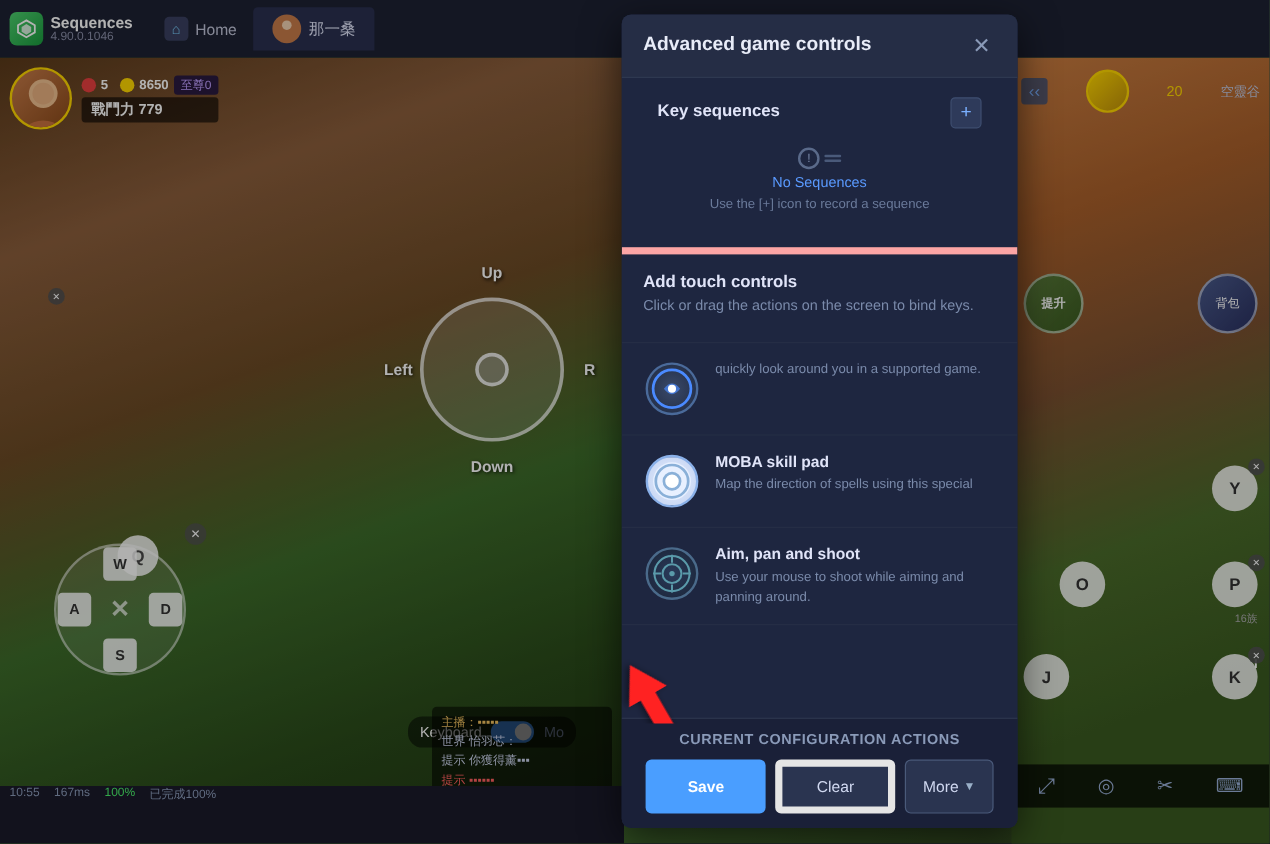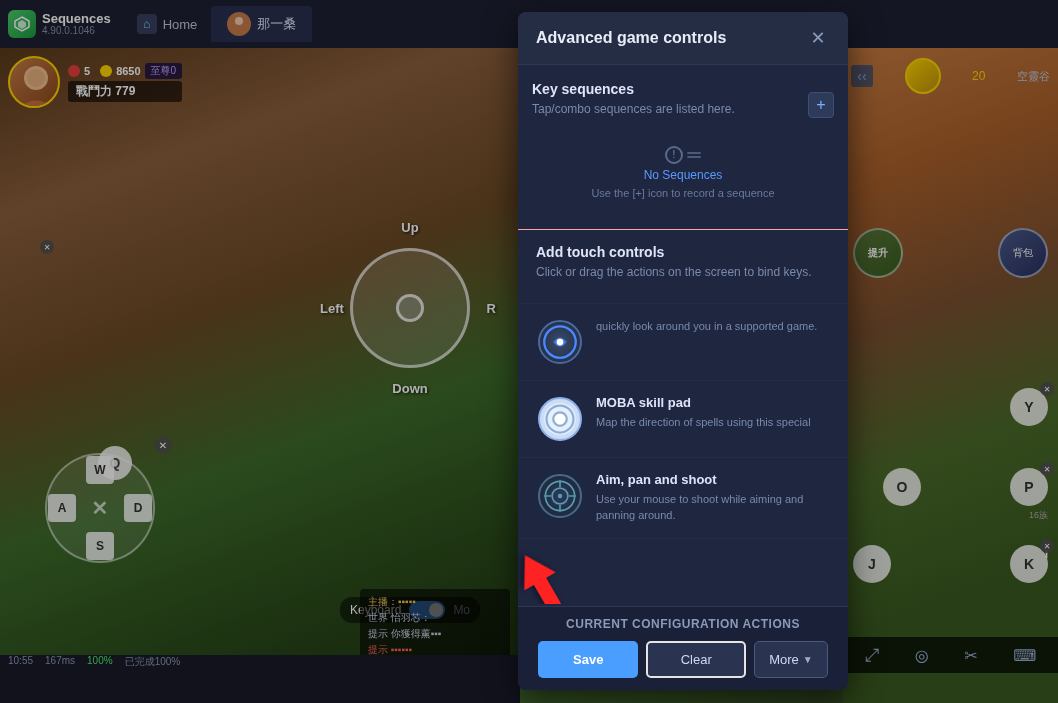--- a/index.html
+++ b/index.html
@@ -342,22 +342,22 @@
       flex: 1;
       overflow-y: auto;
       padding: 0;
     }
     .panel-body::-webkit-scrollbar { width: 4px; }
     .panel-body::-webkit-scrollbar-track { background: #1e2640; }
     .panel-body::-webkit-scrollbar-thumb { background: #3a4870; border-radius: 2px; }
 
     
     .section {
-      padding: 16px 14px;
-      border-bottom: 1px solid #fca5a5;
+      padding: 16px 30px;
+      border-bottom: 6px solid #fca5a5;
     }
     .section-title {
       color: #e0e4f8;
       font-size: 14px;
       font-weight: 600;
       margin-bottom: 4px;
     }
     .section-subtitle {
       color: #7a8aaa;
       font-size: 12px;
@@ -495,21 +495,21 @@
       color: white;
       font-size: 13px;
       font-weight: 600;
       cursor: pointer;
       max-width: 100px;
     }
     .btn-clear {
       flex: 1;
       padding: 9px 0;
       background: #2a3450;
-      border: 2px solid #e5e5e5;
+      border: 6px solid #e5e5e5;
       border-radius: 5px;
       color: #d0d8f0;
       font-size: 13px;
       font-weight: 500;
       cursor: pointer;
       max-width: 100px;
     }
     .btn-more {
       display: flex; align-items: center; gap: 4px;
       padding: 9px 14px;
@@ -702,21 +702,20 @@
     <span class="panel-title">Advanced game controls</span>
     <button class="panel-close">✕</button>
   </div>
 
   <div class="panel-body">
 
     <div class="section">
       <div class="seq-header">
         <div>
           <div class="section-title">Key sequences</div>
-          <div class="section-subtitle">Tap/combo sequences are listed here.</div>
         </div>
         <button class="add-btn">+</button>
       </div>
       <div class="no-sequences">
         <div style="display:flex; align-items:center; gap:4px;">
           <div class="no-seq-circle">!</div>
           <div style="display:flex; flex-direction:column; gap:2px;">
             <div class="no-seq-line"></div>
             <div class="no-seq-line"></div>
           </div>

